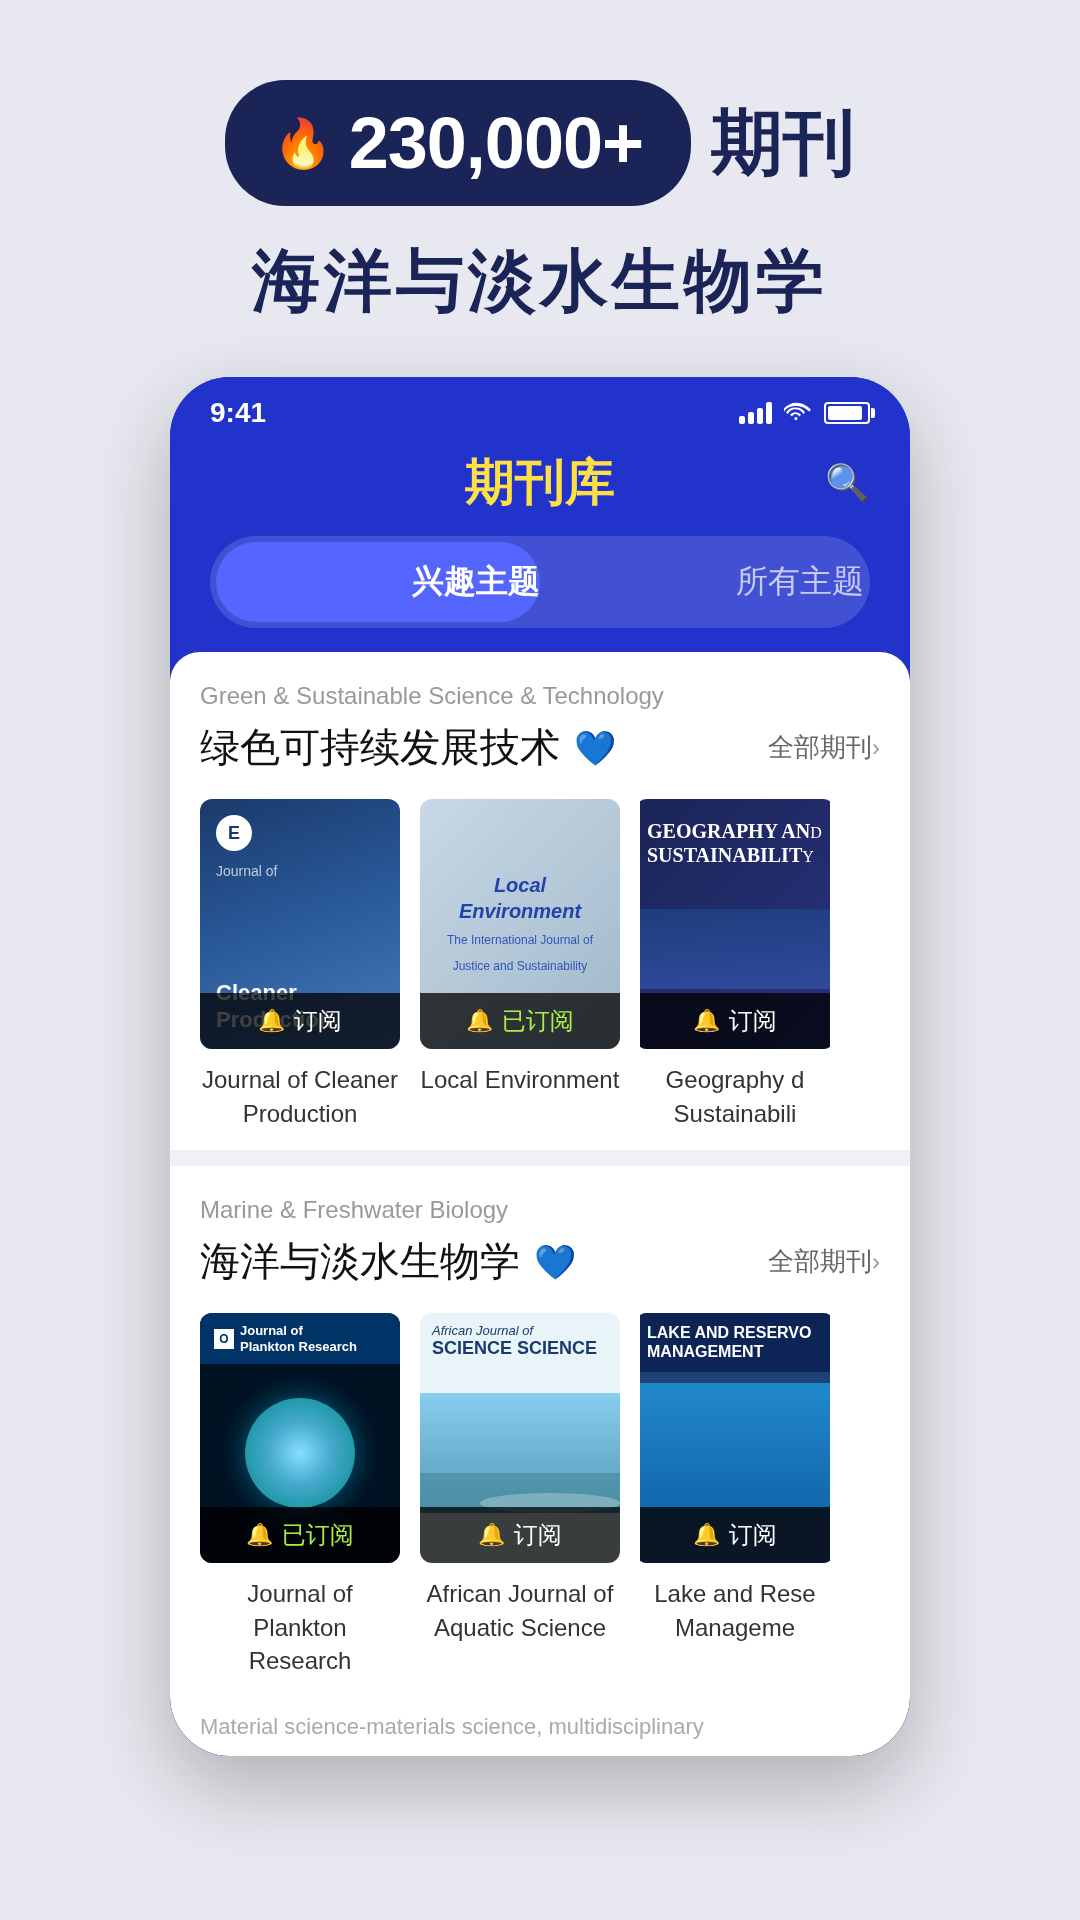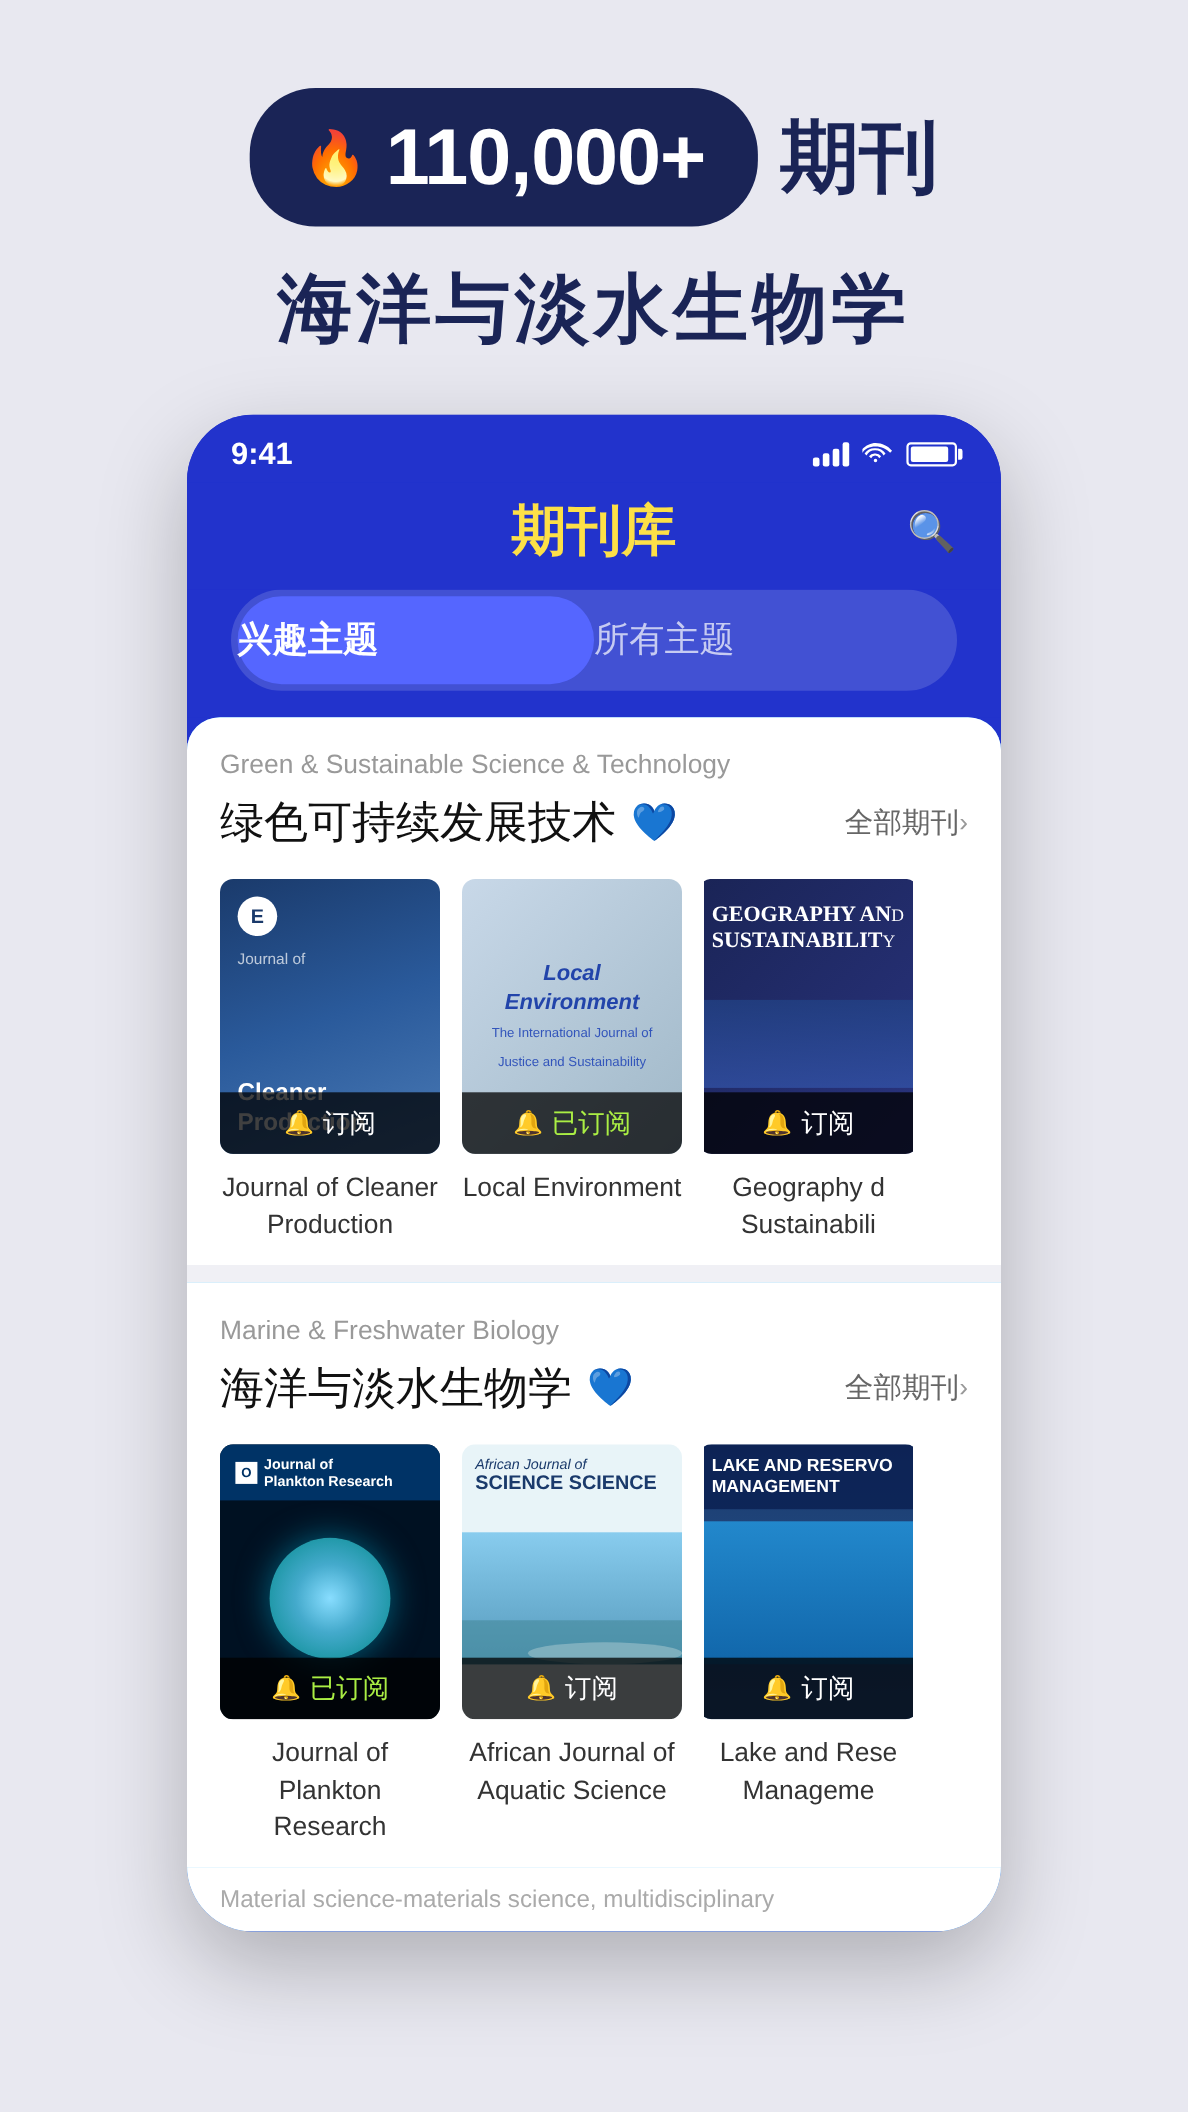--- a/index.html
+++ b/index.html
@@ -174,38 +174,38 @@
 
     .tab-container {
       background: rgba(255,255,255,0.15);
       border-radius: 50px;
       display: flex;
       padding: 6px;
     }
 
     .tab-item {
       flex: 1;
-      text-align: left;
+      text-align: right;
       padding: 18px 0;
       border-radius: 44px;
       font-size: 32px;
       font-weight: 500;
       cursor: pointer;
       color: rgba(255,255,255,0.7);
     }
 
     .tab-item.active {
       background: #5566ff;
       color: white;
       font-weight: 600;
     }
 
     
     .content-area {
-      background: #7dd3fc;
+      background: #0f172a;
       border-radius: 30px 30px 0 0;
       overflow: hidden;
     }
 
     
     .category-section {
       background: white;
       margin: 0;
       padding: 30px 30px 20px;
     }
@@ -534,21 +534,21 @@
       color: #aaa;
     }
   </style>
 </head>
 <body>
 
 <div class="hero">
   <div class="hero-badge-row">
     <div class="hero-badge">
       <span class="fire-icon">🔥</span>
-      <span class="badge-number">110,000+</span>
+      <span class="badge-number">230,000+</span>
     </div>
     <span class="hero-unit">期刊</span>
   </div>
   <div class="hero-subtitle">海洋与淡水生物学</div>
 </div>
 
 <div class="phone-wrapper">
 
   <div class="status-bar">
     <span>9:41</span>

